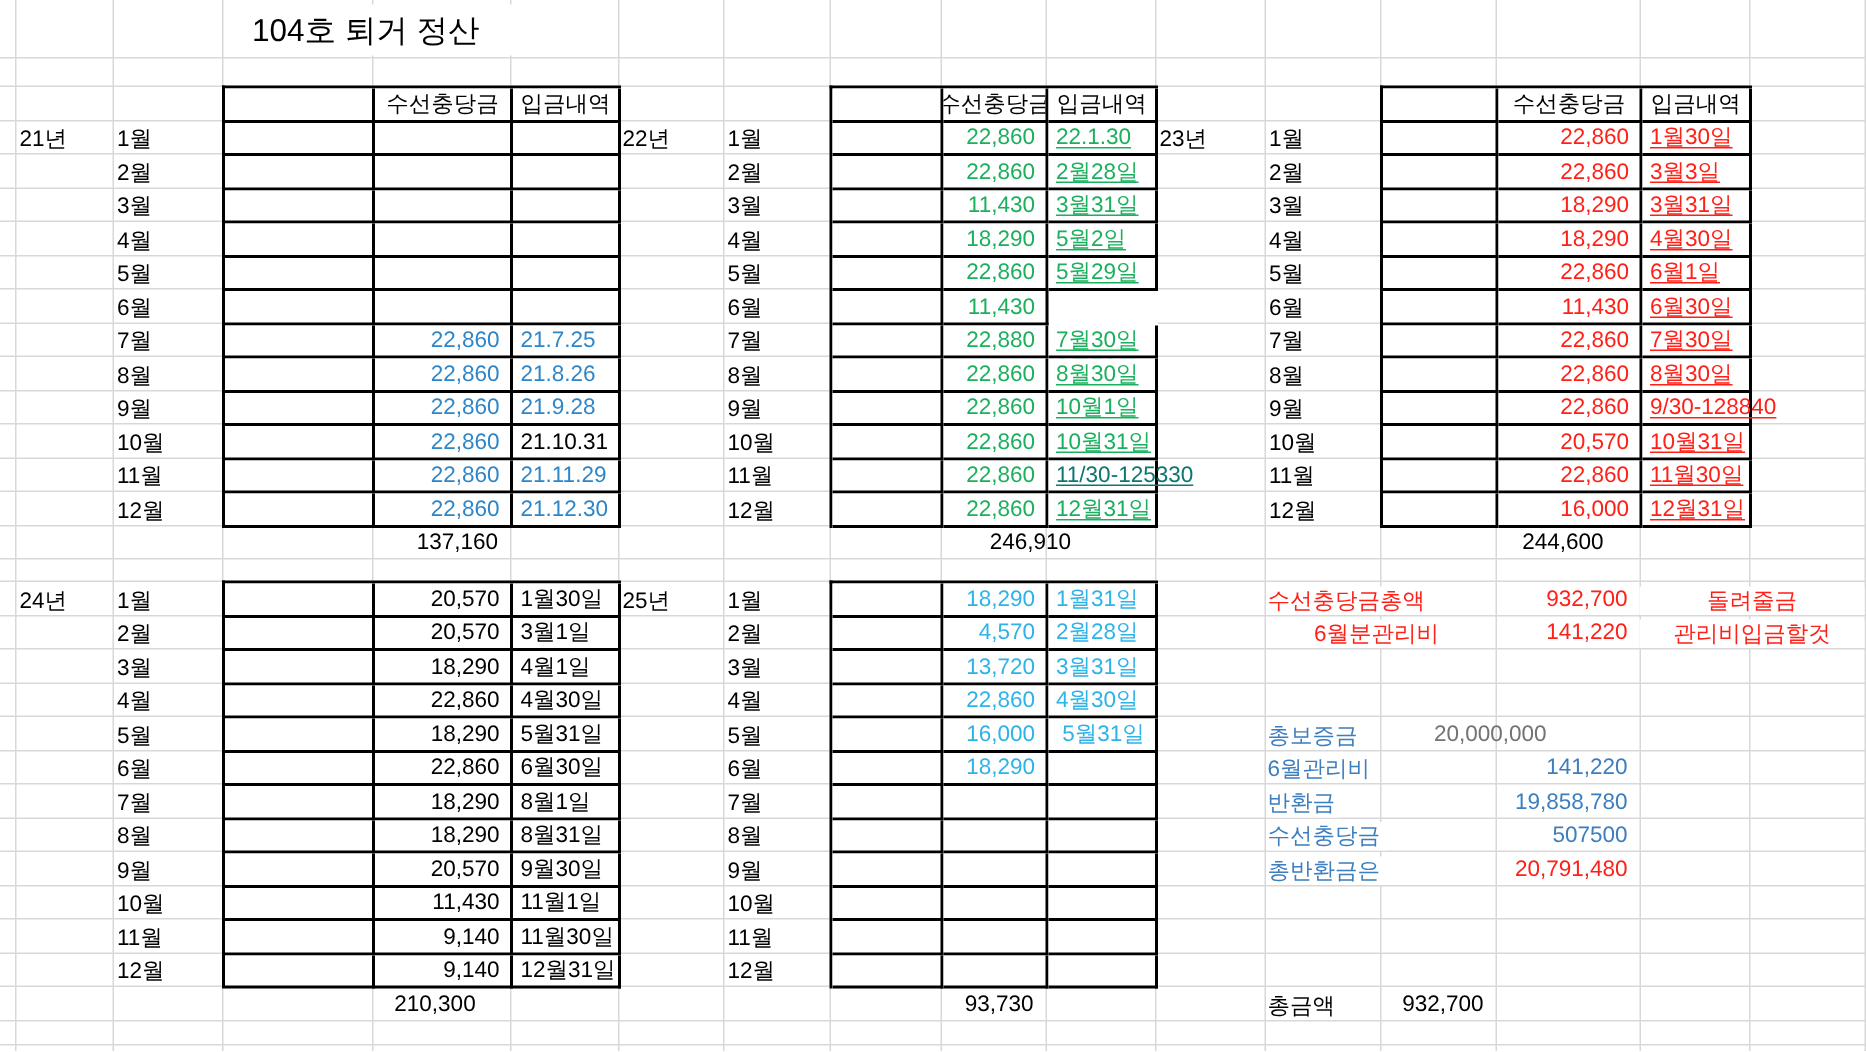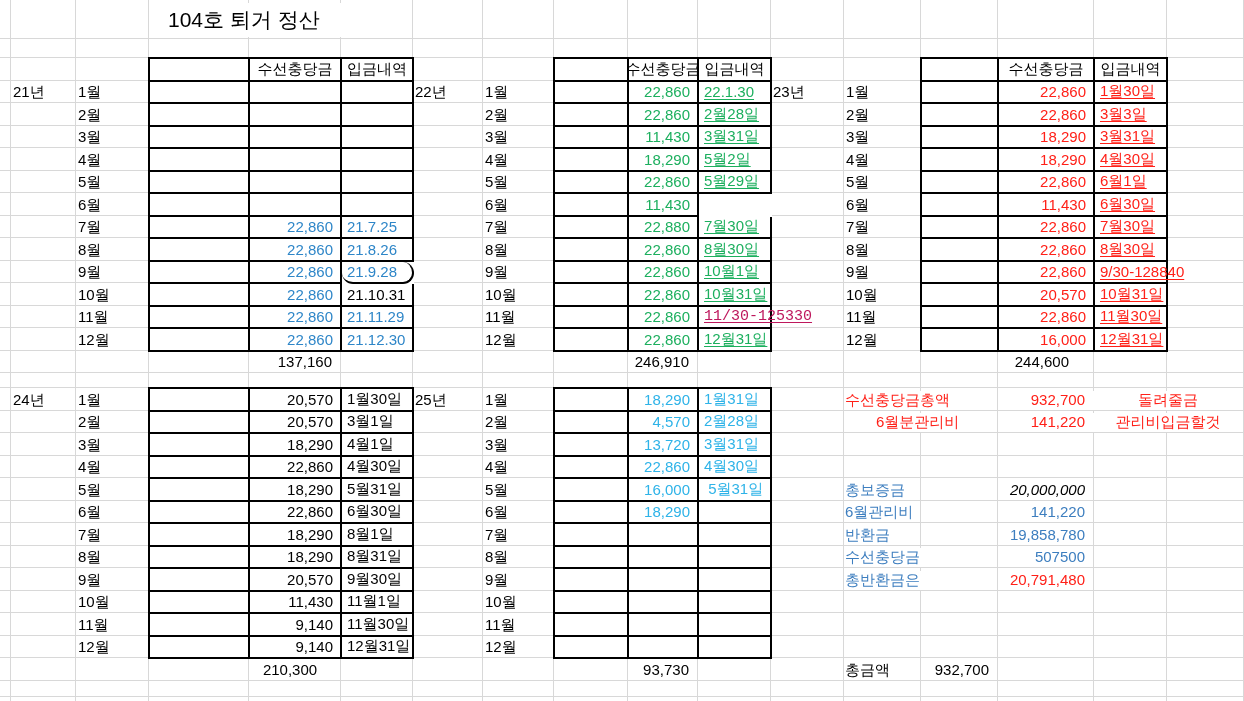--- a/index.html
+++ b/index.html
@@ -115,21 +115,21 @@
         <div class="cell amt" style="color: rgb(46, 134, 200);"></div>
         <div class="cell dte" style="color: rgb(46, 134, 200);"></div>
         <div class="cell"></div>
         <div class="cell amt" style="color: rgb(46, 134, 200);">22,860</div>
         <div class="cell dte" style="color: rgb(46, 134, 200);">21.7.25</div>
         <div class="cell"></div>
         <div class="cell amt" style="color: rgb(46, 134, 200);">22,860</div>
         <div class="cell dte" style="color: rgb(46, 134, 200);">21.8.26</div>
         <div class="cell"></div>
         <div class="cell amt" style="color: rgb(46, 134, 200);">22,860</div>
-        <div class="cell dte" style="color: rgb(46, 134, 200); border-radius: 11px;">21.9.28</div>
+        <div class="cell dte" style="color: rgb(46, 134, 200);">21.9.28</div>
         <div class="cell"></div>
         <div class="cell amt" style="color: rgb(46, 134, 200);">22,860</div>
         <div class="cell dte" style="color: #000000;">21.10.31</div>
         <div class="cell"></div>
         <div class="cell amt" style="color: rgb(46, 134, 200);">22,860</div>
         <div class="cell dte" style="color: rgb(46, 134, 200);">21.11.29</div>
         <div class="cell"></div>
         <div class="cell amt" style="color: rgb(46, 134, 200);">22,860</div>
         <div class="cell dte" style="color: rgb(46, 134, 200);">21.12.30</div>
       </div>
@@ -176,26 +176,26 @@
         <div class="cell amt" style="color: rgb(28, 175, 94);">22,860</div>
         <div class="cell dte ul" style="color: rgb(28, 175, 94);">8월30일</div>
         <div class="cell"></div>
         <div class="cell amt" style="color: rgb(28, 175, 94);">22,860</div>
         <div class="cell dte ul" style="color: rgb(28, 175, 94);">10월1일</div>
         <div class="cell"></div>
         <div class="cell amt" style="color: rgb(28, 175, 94);">22,860</div>
         <div class="cell dte ul" style="color: rgb(28, 175, 94);">10월31일</div>
         <div class="cell"></div>
         <div class="cell amt" style="color: rgb(28, 175, 94);">22,860</div>
-        <div class="cell dte ul" style="color: #be185d; font-family: Liberation Mono, monospace;">11/30-125330</div>
+        <div class="cell dte ul" style="color: #0f766e;">11/30-125330</div>
         <div class="cell"></div>
         <div class="cell amt" style="color: rgb(28, 175, 94);">22,860</div>
         <div class="cell dte ul" style="color: rgb(28, 175, 94);">12월31일</div>
       </div>
-      <div class="rightbox" style="left: 627px; top: 353px; width: 62px;">246,910</div>
+      <div class="rightbox" style="left: 627px; top: 353px; width: 62px; padding-left: 25px;">246,910</div>
       <div class="freetext" style="left: 773px; top: 83px;">23년</div>
       <div class="freetext" style="left: 846px; top: 83px;">1월</div>
       <div class="freetext" style="left: 846px; top: 105.5px;">2월</div>
       <div class="freetext" style="left: 846px; top: 128px;">3월</div>
       <div class="freetext" style="left: 846px; top: 150.5px;">4월</div>
       <div class="freetext" style="left: 846px; top: 173px;">5월</div>
       <div class="freetext" style="left: 846px; top: 195.5px;">6월</div>
       <div class="freetext" style="left: 846px; top: 218px;">7월</div>
       <div class="freetext" style="left: 846px; top: 240.5px;">8월</div>
       <div class="freetext" style="left: 846px; top: 263px;">9월</div>
@@ -348,21 +348,21 @@
         <div class="cell dte" style="color: rgb(46, 179, 232);"></div>
       </div>
       <div class="rightbox" style="left: 627px; top: 660.5px; width: 62px;">93,730</div>
       <div class="freetext whitebg" style="left: 845px; top: 390.5px; color: rgb(255, 32, 24); padding-right: 4px;">수선충당금총액</div>
       <div class="rightbox" style="left: 997px; top: 390.5px; width: 88px; color: rgb(255, 32, 24);">932,700</div>
       <div class="centerbox" style="left: 1093px; top: 390.5px; width: 150px; color: rgb(255, 32, 24);">돌려줄금</div>
       <div class="freetext whitebg" style="left: 876px; top: 413px; color: rgb(255, 32, 24); padding-right: 4px;">6월분관리비</div>
       <div class="rightbox" style="left: 997px; top: 413px; width: 88px; color: rgb(255, 32, 24);">141,220</div>
       <div class="centerbox" style="left: 1093px; top: 413px; width: 150px; color: rgb(255, 32, 24);">관리비입금할것</div>
       <div class="freetext whitebg" style="left: 845px; top: 480.5px; color: rgb(61, 126, 191); padding-right: 4px;">총보증금</div>
-      <div class="rightbox" style="left: 997px; top: 480.5px; width: 88px; color: #000000; font-style: italic;">20,000,000</div>
+      <div class="rightbox" style="left: 943px; top: 480.5px; width: 88px; color: #737373;">20,000,000</div>
       <div class="freetext whitebg" style="left: 845px; top: 503px; color: rgb(61, 126, 191); padding-right: 4px;">6월관리비</div>
       <div class="rightbox" style="left: 997px; top: 503px; width: 88px; color: rgb(61, 126, 191);">141,220</div>
       <div class="freetext whitebg" style="left: 845px; top: 525.5px; color: rgb(61, 126, 191); padding-right: 4px;">반환금</div>
       <div class="rightbox" style="left: 997px; top: 525.5px; width: 88px; color: rgb(61, 126, 191);">19,858,780</div>
       <div class="freetext whitebg" style="left: 845px; top: 548px; color: rgb(61, 126, 191); padding-right: 4px;">수선충당금</div>
       <div class="rightbox" style="left: 997px; top: 548px; width: 88px; color: rgb(61, 126, 191);">507500</div>
       <div class="freetext whitebg" style="left: 845px; top: 570.5px; color: rgb(61, 126, 191); padding-right: 4px;">총반환금은</div>
       <div class="rightbox" style="left: 997px; top: 570.5px; width: 88px; color: rgb(255, 32, 24);">20,791,480</div>
       <div class="freetext" style="left: 845px; top: 660.5px; color: rgb(0, 0, 0);">총금액</div>
       <div class="rightbox" style="left: 920px; top: 660.5px; width: 69px; color: rgb(0, 0, 0);">932,700</div>

